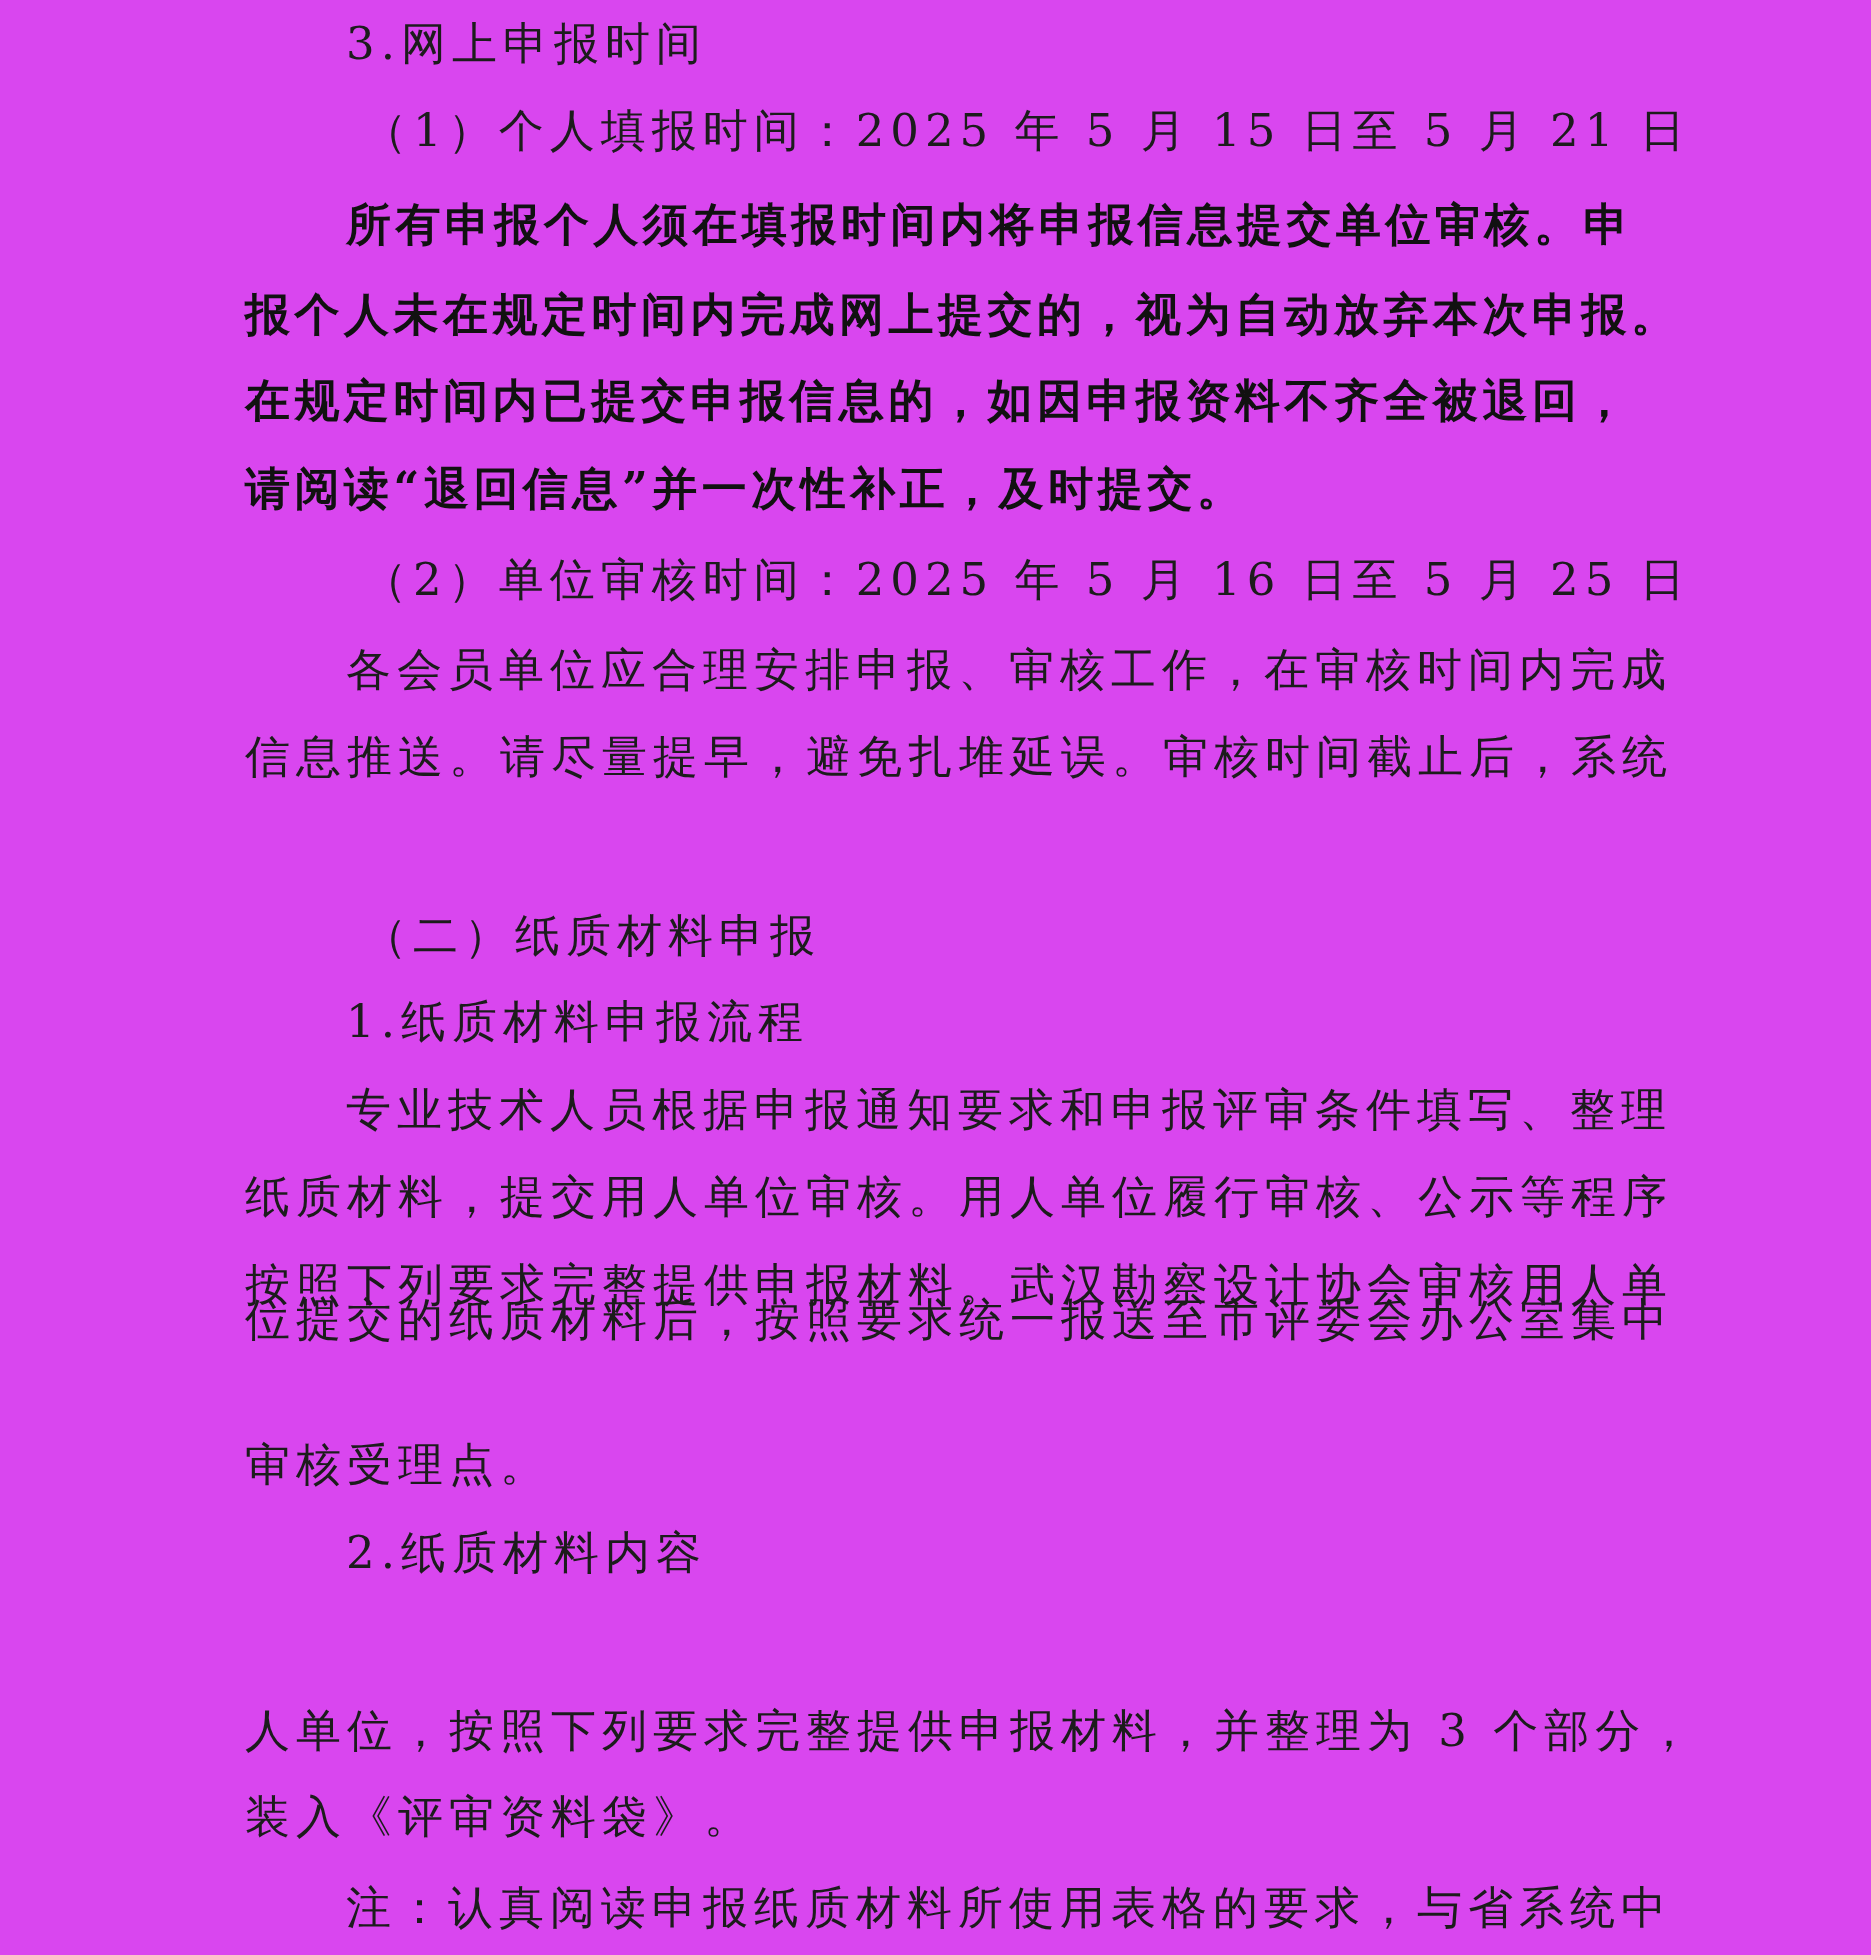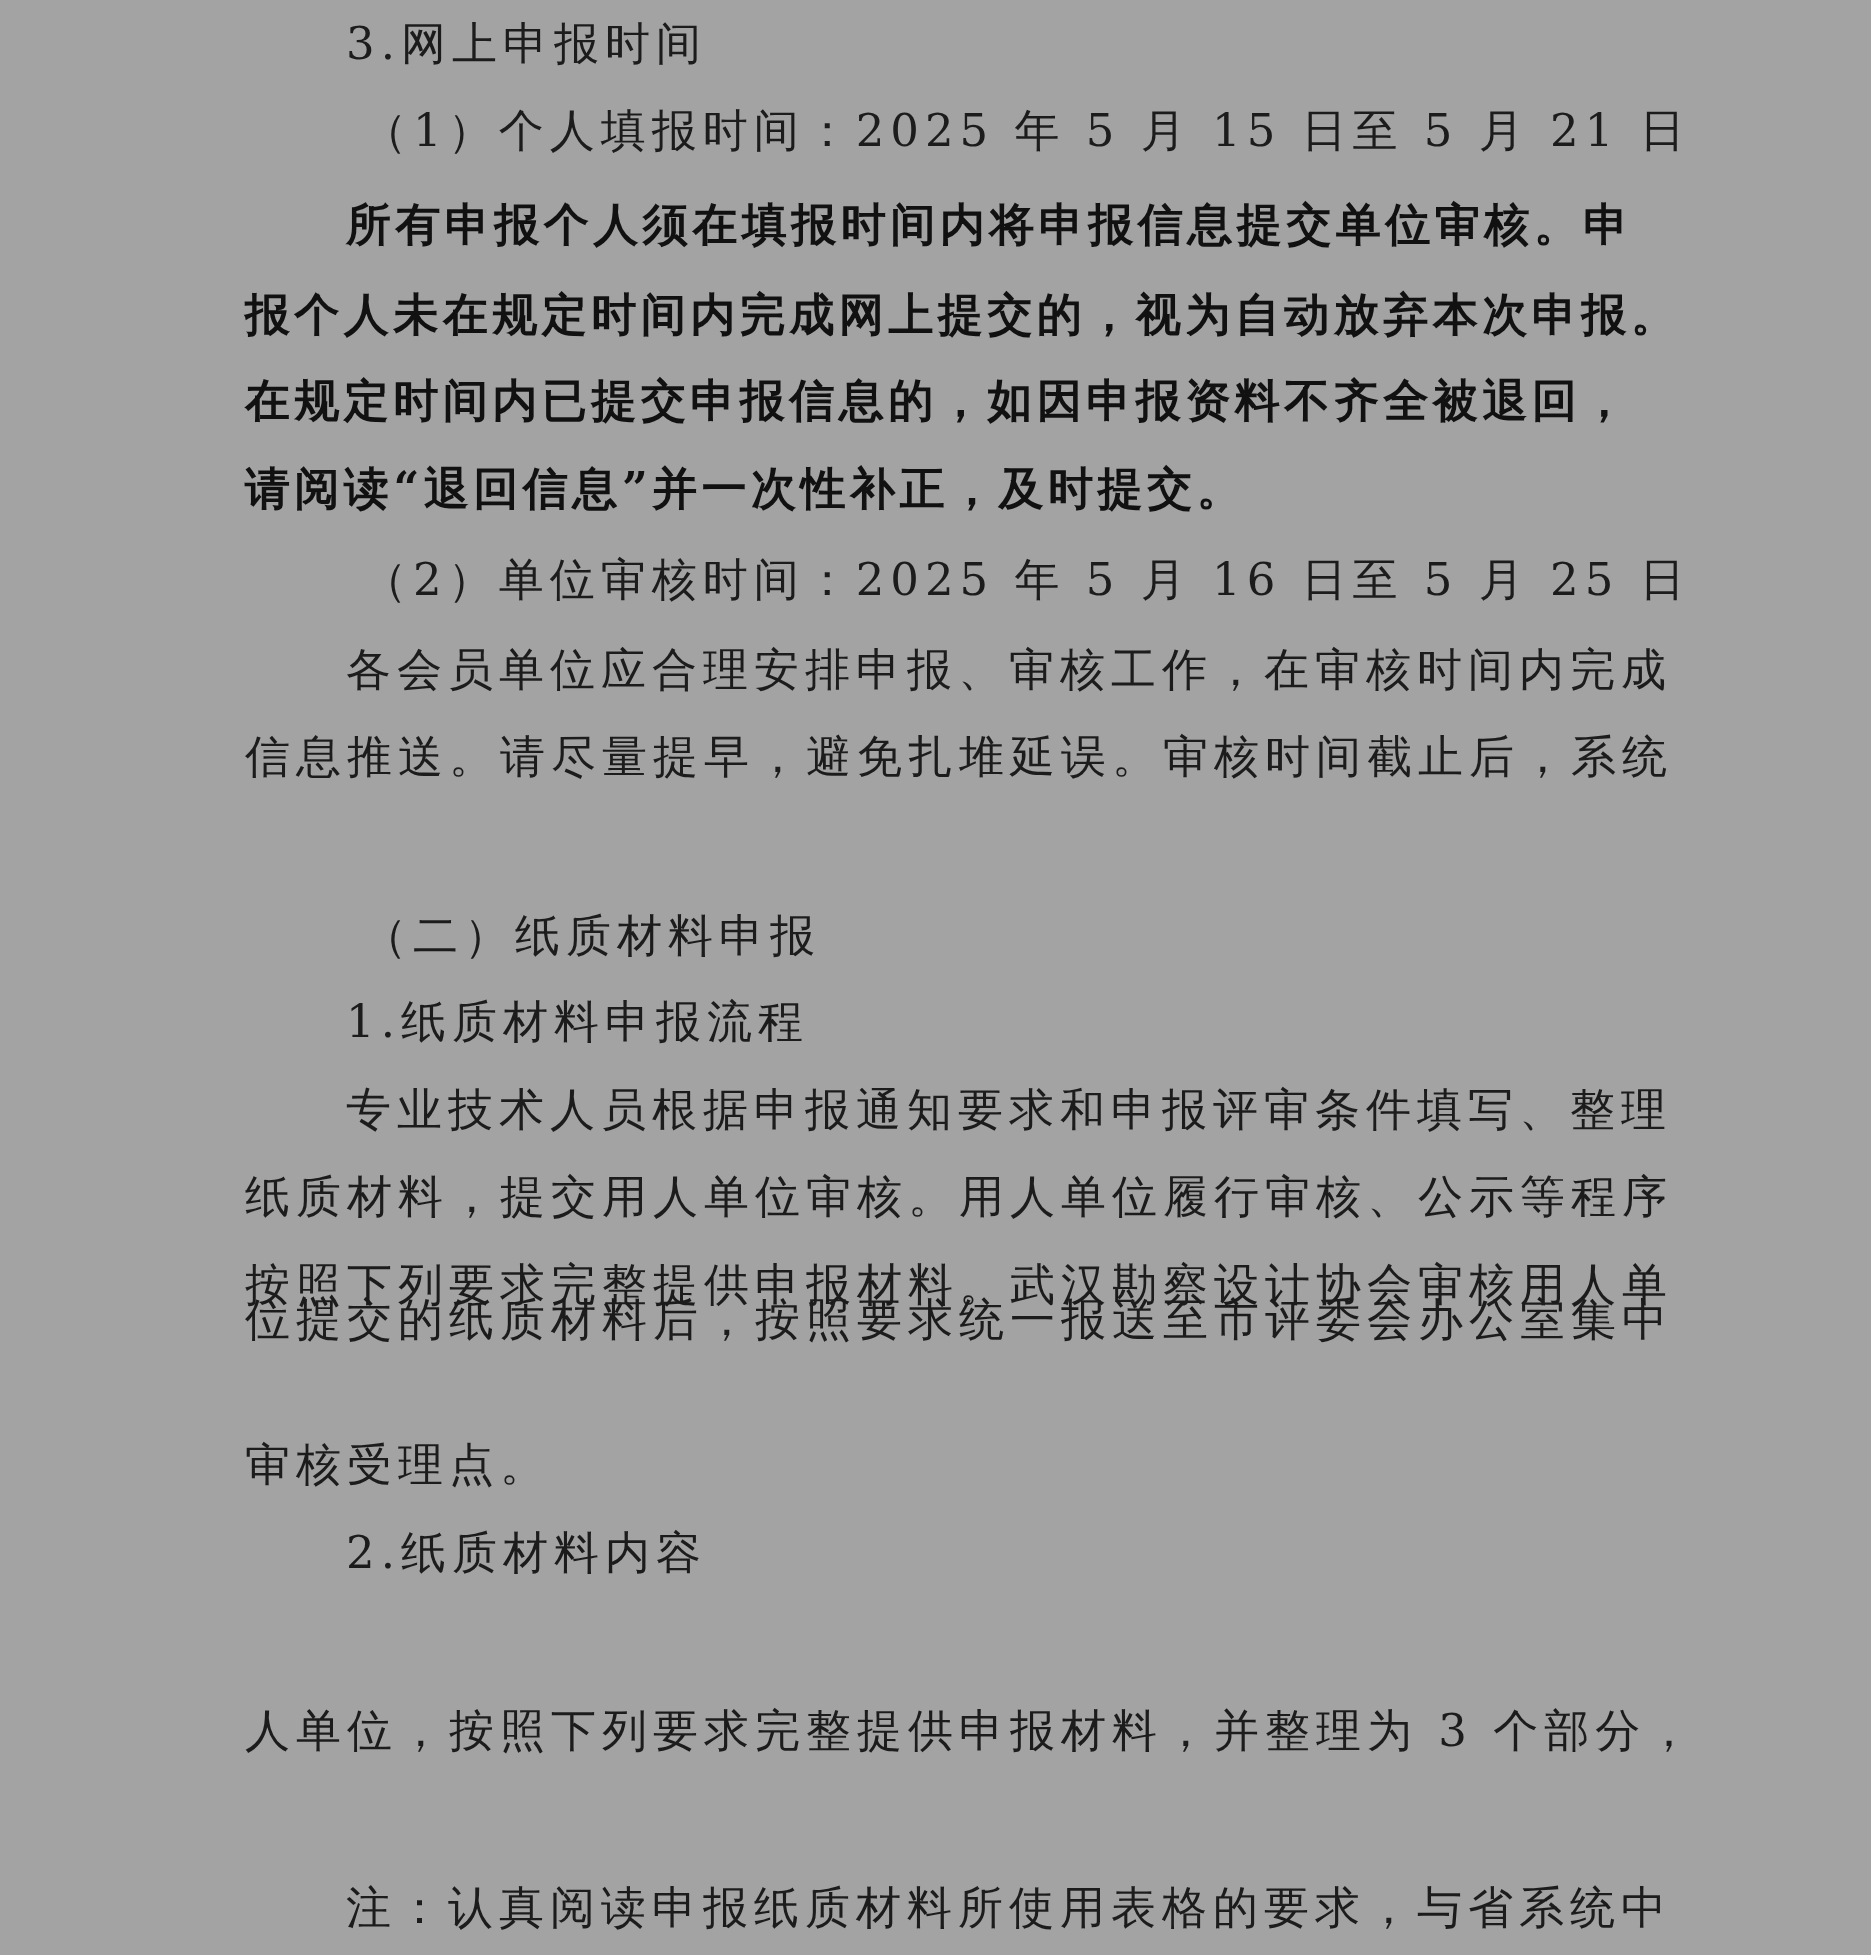--- a/index.html
+++ b/index.html
@@ -1,17 +1,17 @@
 <!DOCTYPE html>
 <html style="font-size:12px"><head>
 <meta charset="utf-8">
 <style>
   html, body { margin: 0; padding: 0; background: #ffffff; }
   body { width: 1872px; height: 1955px; position: relative; overflow: hidden; }
-  .page { position: absolute; left: 0; top: 0; width: 1872px; height: 1955px; background: #a3a3a3; text-decoration: underline; }
+  .page { position: absolute; left: 0; top: 0; width: 1872px; height: 1955px; background: #d946ef; text-decoration: underline; }
   .line {
     position: absolute;
     font-family: "DejaVu Serif", "Liberation Serif", serif;
     font-size: 45px;
     line-height: 60px;
     height: 60px;
     color: #1c1c1c;
     white-space: nowrap;
     letter-spacing: 6px;
   }
@@ -35,15 +35,16 @@
   <div class="line flush" style="top:727px">信息推送。请尽量提早，避免扎堆延误。审核时间截止后，系统</div>
   <div class="line sub" style="top:906px">（二）纸质材料申报</div>
   <div class="line indent" style="top:992px">1.纸质材料申报流程</div>
   <div class="line indent" style="top:1080px">专业技术人员根据申报通知要求和申报评审条件填写、整理</div>
   <div class="line flush" style="top:1167px">纸质材料，提交用人单位审核。用人单位履行审核、公示等程序</div>
   <div class="line flush" style="top:1255px">按照下列要求完整提供申报材料。武汉勘察设计协会审核用人单</div>
   <div class="line flush" style="top:1290px">位提交的纸质材料后，按照要求统一报送至市评委会办公室集中</div>
   <div class="line flush" style="top:1435px">审核受理点。</div>
   <div class="line indent" style="top:1523px">2.纸质材料内容</div>
   <div class="line flush" style="top:1701px">人单位，按照下列要求完整提供申报材料，并整理为 3 个部分，</div>
+  <div class="line flush" style="top:1787px">装入《评审资料袋》。</div>
   <div class="line indent" style="top:1878px">注：认真阅读申报纸质材料所使用表格的要求，与省系统中</div>
 </div>
 
 
 </body></html>

